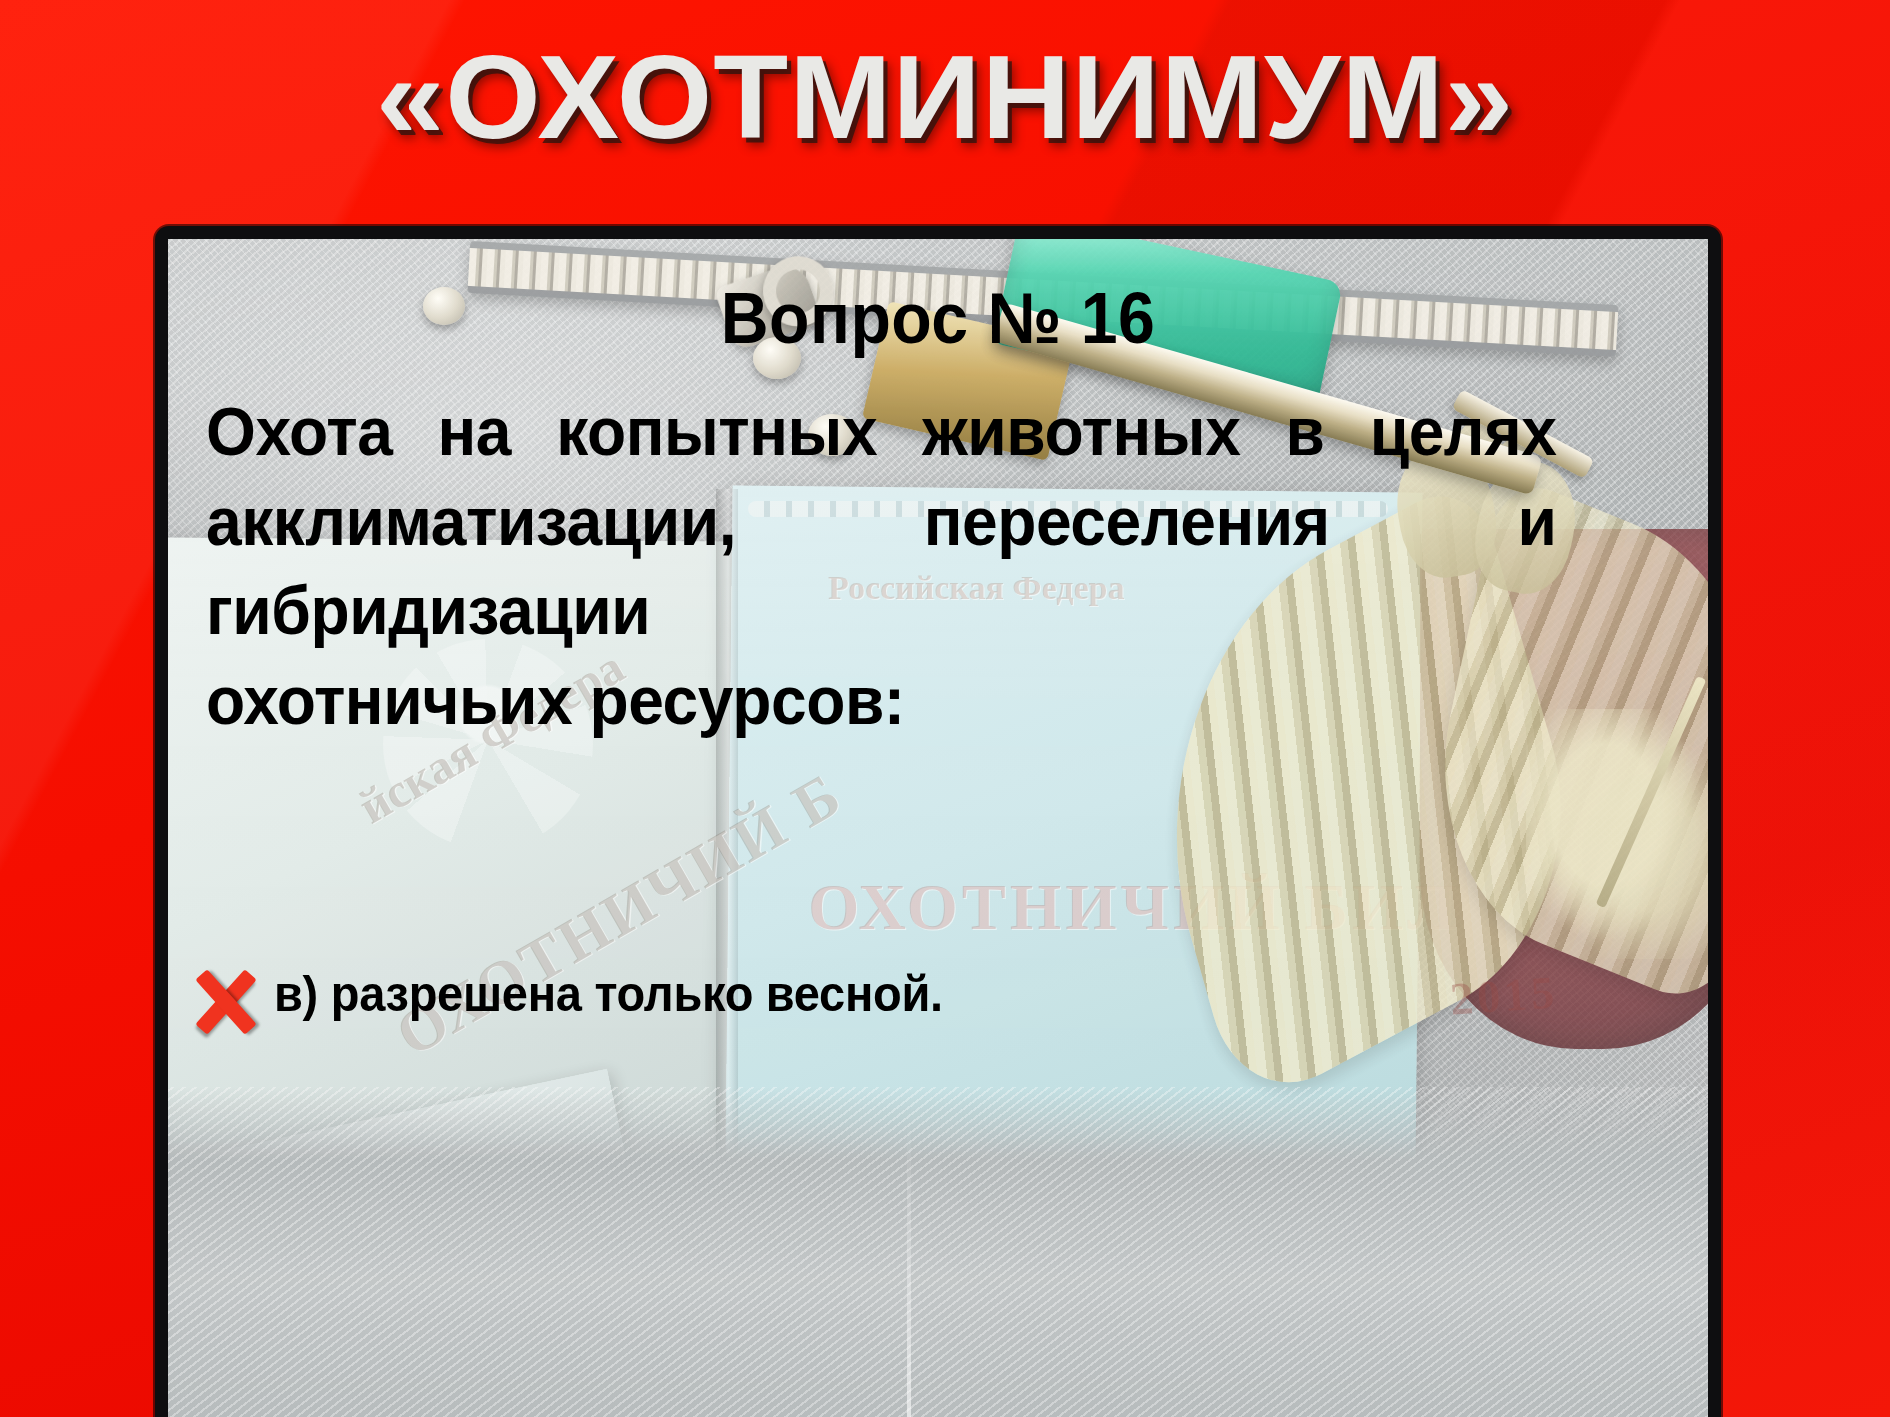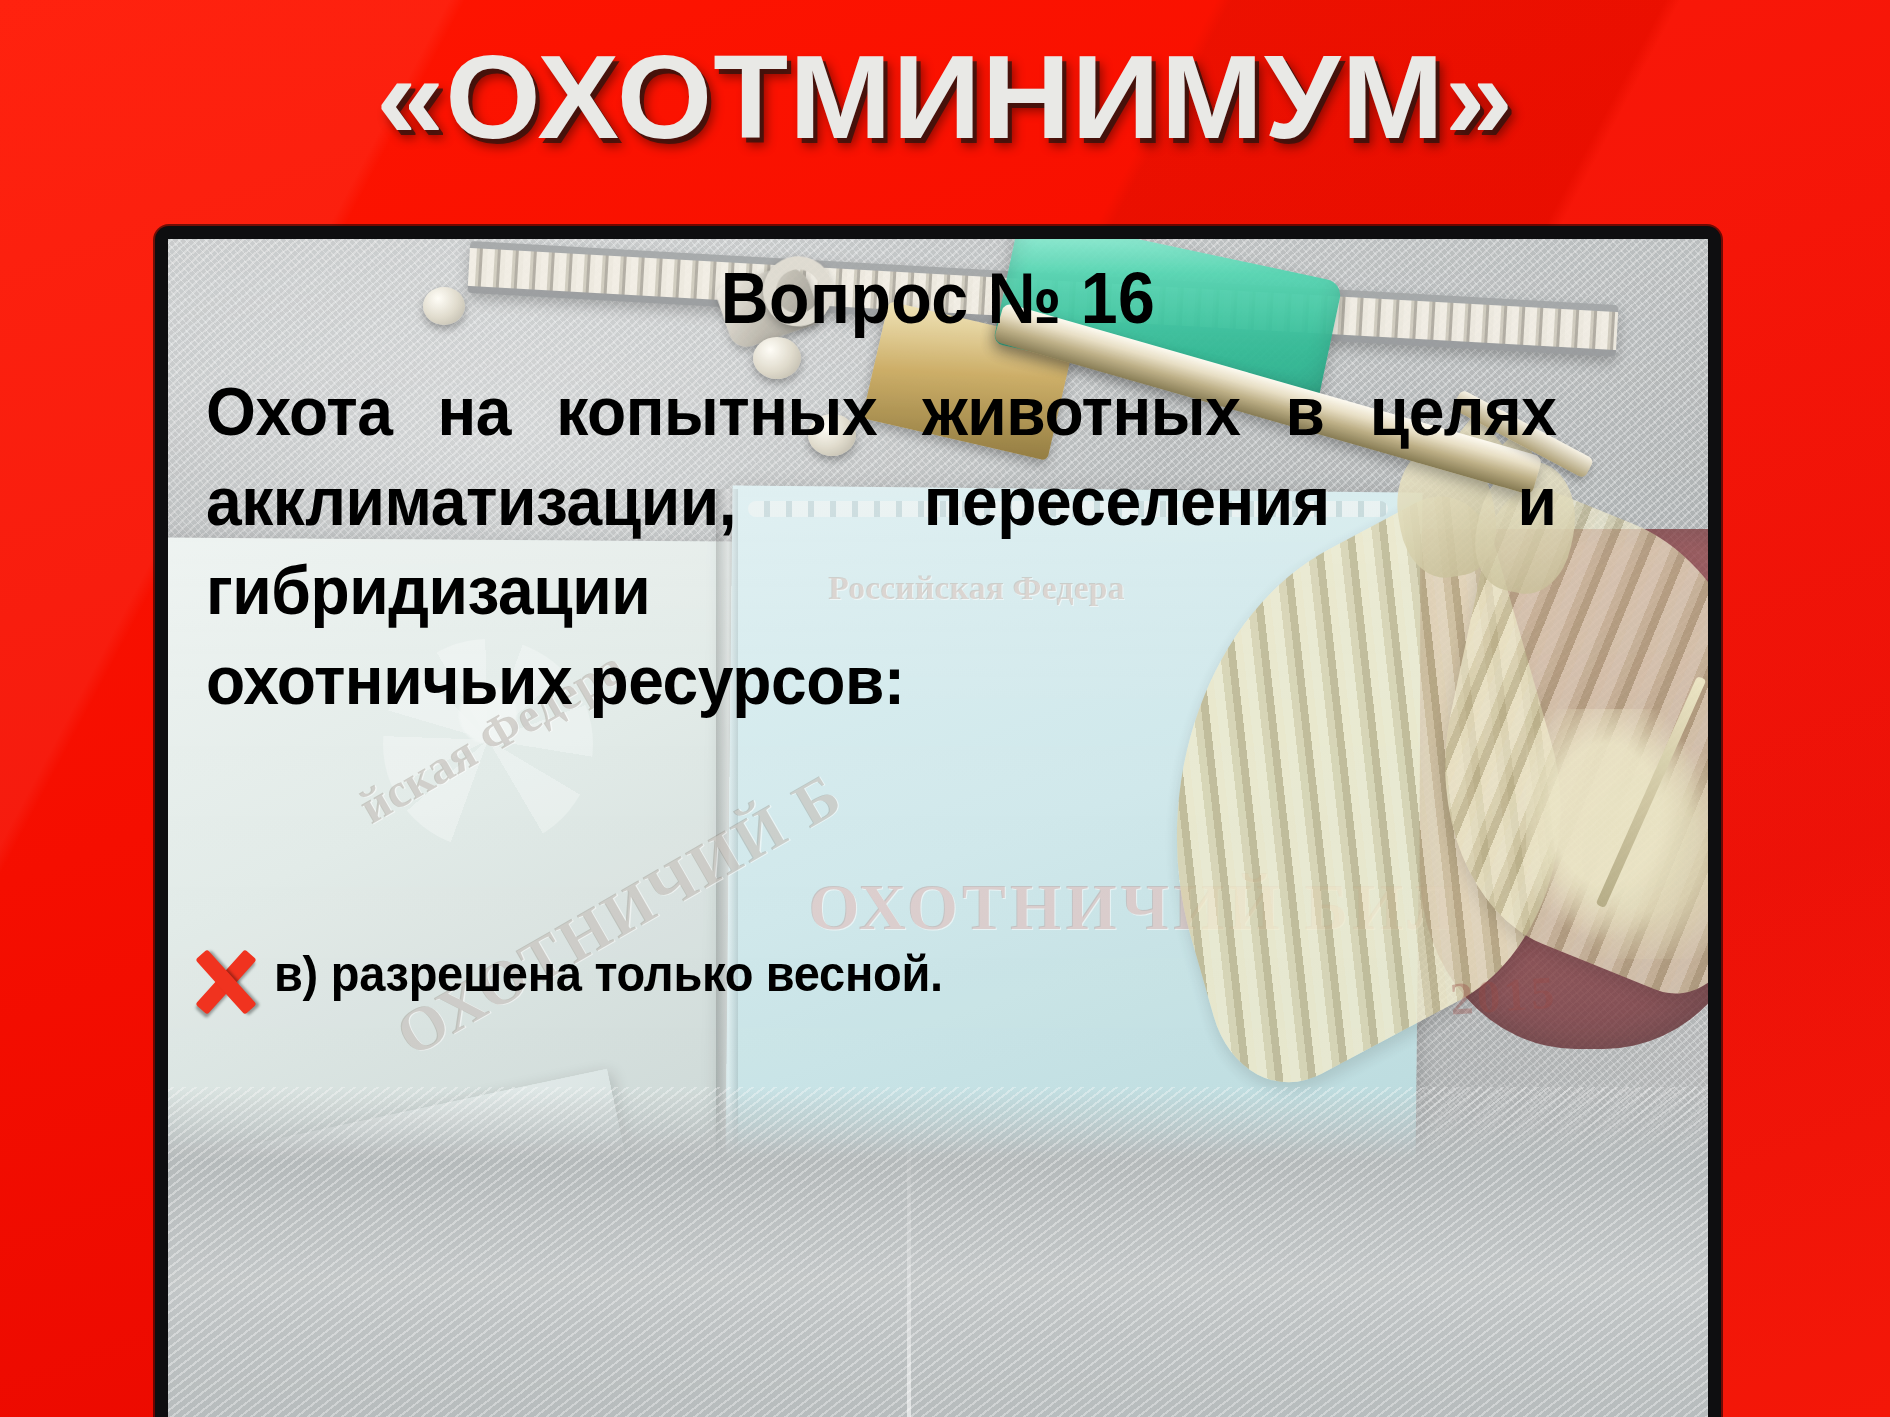--- a/index.html
+++ b/index.html
@@ -347,20 +347,21 @@
   .photo-veil {
     position:absolute; inset:0;
     background: linear-gradient(180deg, rgba(255,255,255,0.10) 0%, rgba(255,255,255,0.02) 40%, rgba(255,255,255,0.06) 100%);
   }
 
   
   .content {
     position: absolute;
     inset: 0;
     padding: 14px;
+    margin-top: 20px;
   }
 
   .q-number {
     position: absolute;
     top: 22px;
     left: 0;
     width: 100%;
     text-align: center;
     font-family: "Liberation Sans", sans-serif;
     font-weight: 700;

